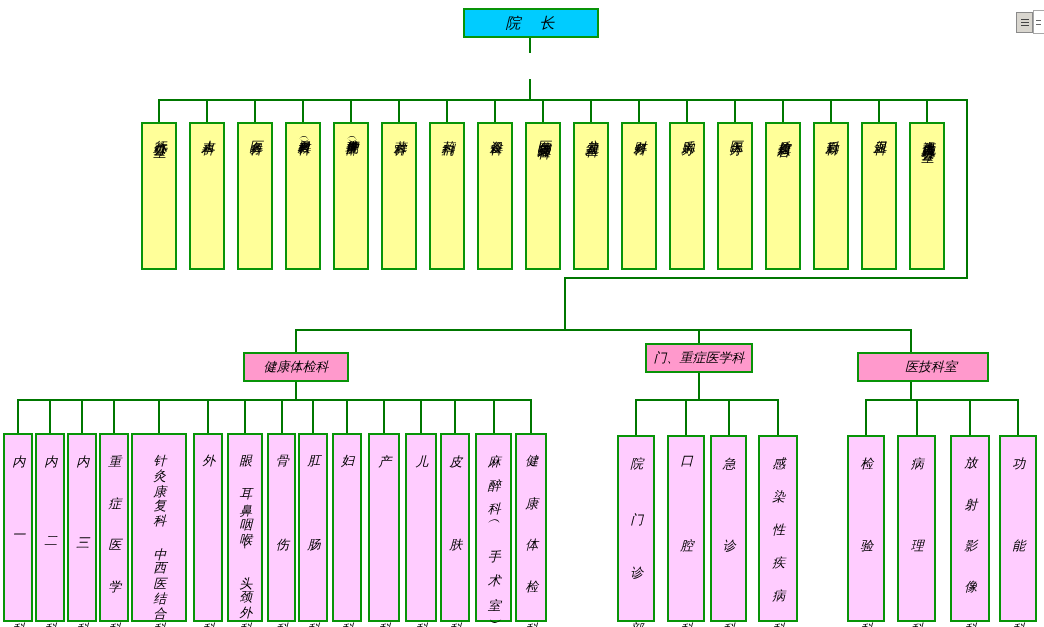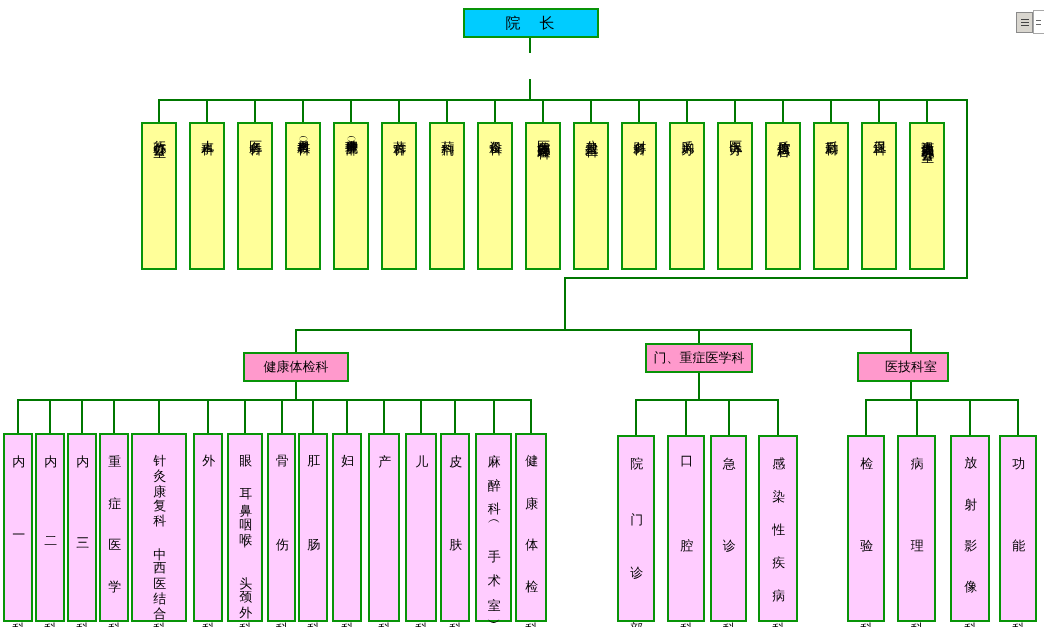--- a/index.html
+++ b/index.html
@@ -1,26 +1,26 @@
 <!DOCTYPE html>
 <html style="--c-dir: #00ccff; --c-vice: #33ccff; --c-admin: #ffff99; --c-cat: #ff99cc; --c-dept: #ffccff; --line: #007700; --border: #089408; --text: #000000;"><head>
 <meta charset="utf-8">
 <style>
   html,body{margin:0;padding:0;background:#ffffff;}
   body{font-family:"DejaVu Sans",sans-serif;color:var(--text,#000);}
   #stage{position:relative;width:1044px;height:627px;background:#fff;overflow:hidden;}
   .line{position:absolute;background:var(--line,#007700);z-index:1;}
   .box{position:absolute;box-sizing:border-box;border:2px solid var(--border,#089408);
-       z-index:2;display:flex;align-items:center;justify-content:center;text-align:center;}
+       z-index:2;display:flex;align-items:center;justify-content:center;text-align:center;font-style:italic;}
   .dir{background:var(--c-dir,#00ccff);font-size:15px;letter-spacing:2px;}
   .vice{background:var(--c-vice,#33ccff);font-size:14px;}
   .cat{background:var(--c-cat,#ff99cc);font-size:13px;}
   .cat0{left:243px;top:352px;width:106px;height:30px;}
   .cat1{left:645px;top:343px;width:108px;height:30px;}
-  .cat2{left:857px;top:352px;width:92px;height:30px;padding-left:16px;}
+  .cat2{left:857px;top:352px;width:132px;height:30px;padding-left:16px;}
   .abox{background:var(--c-admin,#ffff99);align-items:flex-start;padding-top:6px;}
   .abox .vt{writing-mode:vertical-rl;text-orientation:mixed;font-size:13px;line-height:1.1;
             letter-spacing:1px;}
   .abox .note{font-size:10px;letter-spacing:0;}
   .dbox{background:var(--c-dept,#ffccff);padding:9px 0;}
   .dbox .vt{display:block;writing-mode:vertical-rl;text-orientation:mixed;font-size:13px;
             line-height:1.1;height:100%;text-align:justify;text-align-last:justify;
             text-justify:inter-character;}
   .pos-dir{left:463px;top:8px;width:136px;height:30px;}
   .pos-vice{left:476px;top:52px;width:108px;height:28px;}

